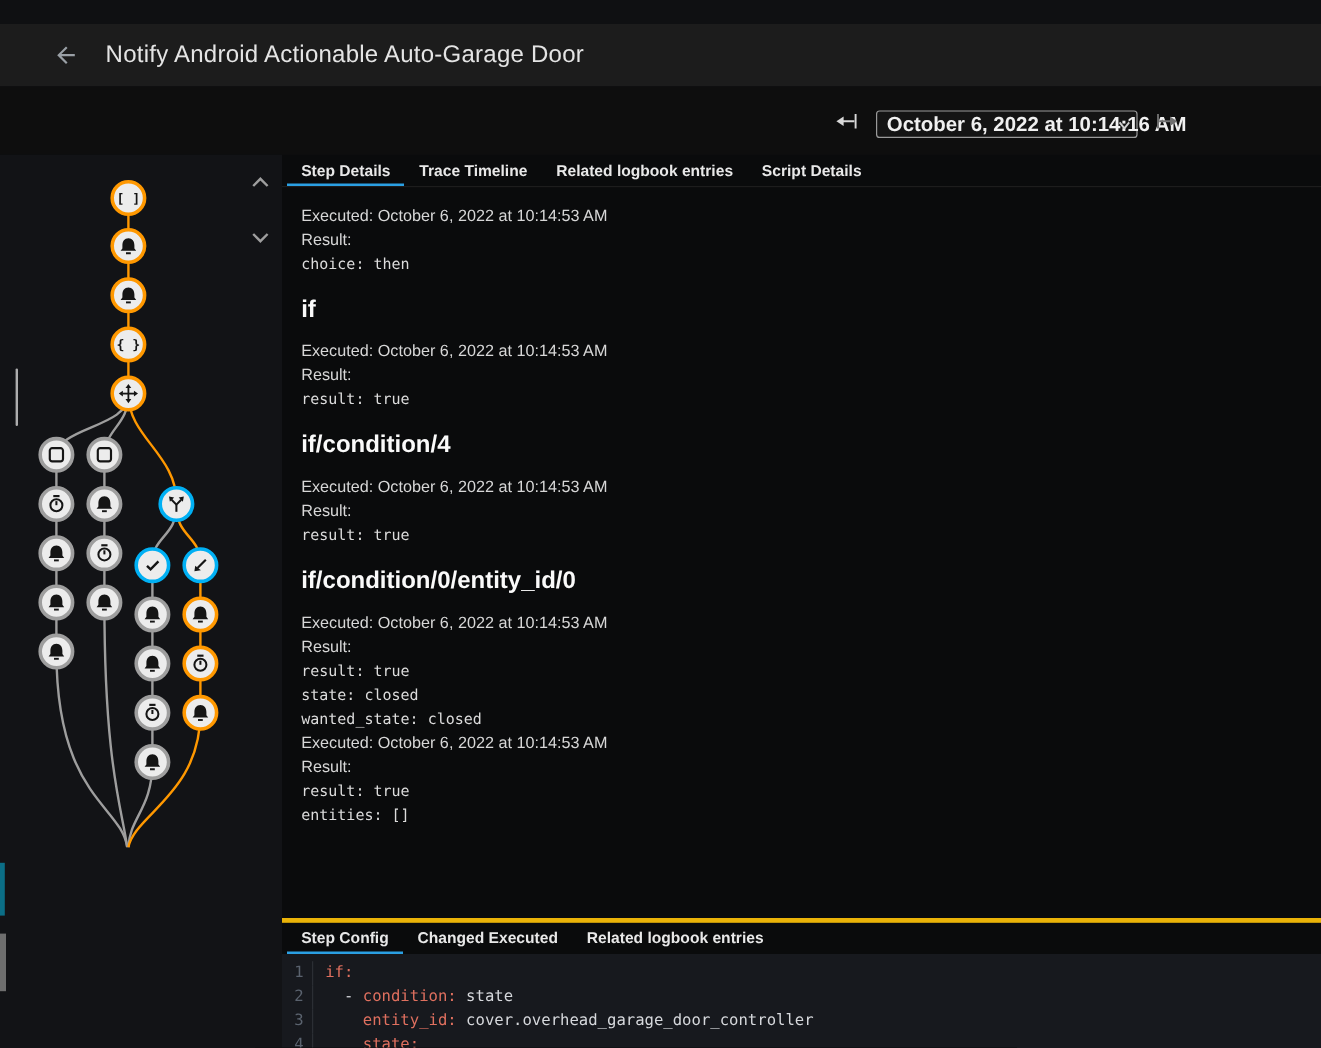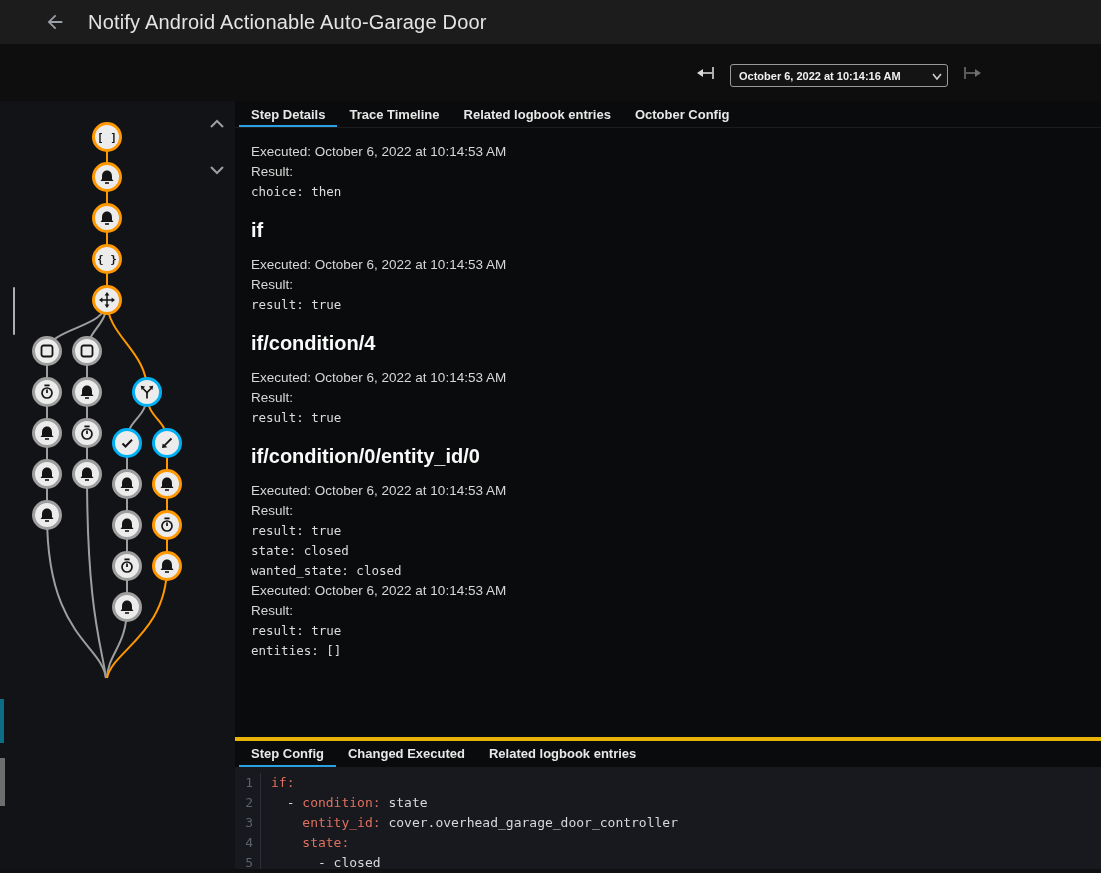--- a/index.html
+++ b/index.html
@@ -1,34 +1,34 @@
 <!DOCTYPE html>
 <html style="--accent: #2ba0e3; --code-key: #e0705f;"><head>
 <meta charset="utf-8">
 <style>
   * { box-sizing: border-box; margin: 0; padding: 0; }
   html,body { width:1101px; height:873px; overflow:hidden; background:#0f1012;
     font-family:"Liberation Sans", sans-serif; }
   .app { position:relative; width:1101px; height:873px; }
 
   
-  .topbar { height:44px; background:#1c1c1c; display:flex; align-items:center; }
+  .topbar { height:52px; background:#1c1c1c; display:flex; align-items:center;margin-top:20px; }
   .back-btn { background:none; border:none; cursor:pointer; margin-left:44px;
     color:#9aa0a6; display:flex; align-items:center; }
   .page-title { font-size:20px; font-weight:400; color:#e4e4e4; margin-left:22px;
     letter-spacing:.2px; }
 
   
   .timebar { height:57px; background:#0e0e0e; position:relative; }
   .nav-arrow { position:absolute; top:69px; background:none; border:none; cursor:pointer; }
   .nav-arrow.prev { left:694px; top:21px; }
   .nav-arrow.next { left:962px; top:21px; }
   .trace-select { position:absolute; left:730px; top:20px; height:23px; width:218px;
     border:1px solid #9a9a9a; border-radius:3px; background:#141414; color:#f0f0f0;
-    font-size:11px; font-weight:700; display:flex; align-items:center;
+    font-size:17px; font-weight:700; display:flex; align-items:center;
     padding:0 22px 0 8px; cursor:pointer; white-space:nowrap; }
   .trace-select .chev { position:absolute; right:5px; top:8px; }
 
   
   .main { display:flex; height:768px; }
   .graph-panel { width:235px; position:relative; background:#121316; flex:none; }
   .graph-panel svg.graph { position:absolute; left:0; top:0; }
   .gchev { position:absolute; right:10px; background:none; border:none; cursor:pointer; }
   .gchev.up { top:16px; } .gchev.down { top:62px; }
 
@@ -308,21 +308,21 @@
           <path d="M2,2 L8,8 L14,2" fill="none" stroke="#9e9e9e" stroke-width="2"></path>
         </svg>
       </button>
     </aside>
 
     <section class="content">
       <nav class="tabs top" id="topTabs">
           <button class="tab active">Step Details</button>
           <button class="tab">Trace Timeline</button>
           <button class="tab">Related logbook entries</button>
-          <button class="tab">October Config</button>
+          <button class="tab">Script Details</button>
         </nav>
       <div class="sections" id="sections">
   <div class="section">
 
     <div class="exec-line">Executed: October 6, 2022 at 10:14:53 AM</div>
     <div class="result-label">Result:</div>
     <pre class="result-code">choice: then</pre>
   </div>
 
   <div class="section">

